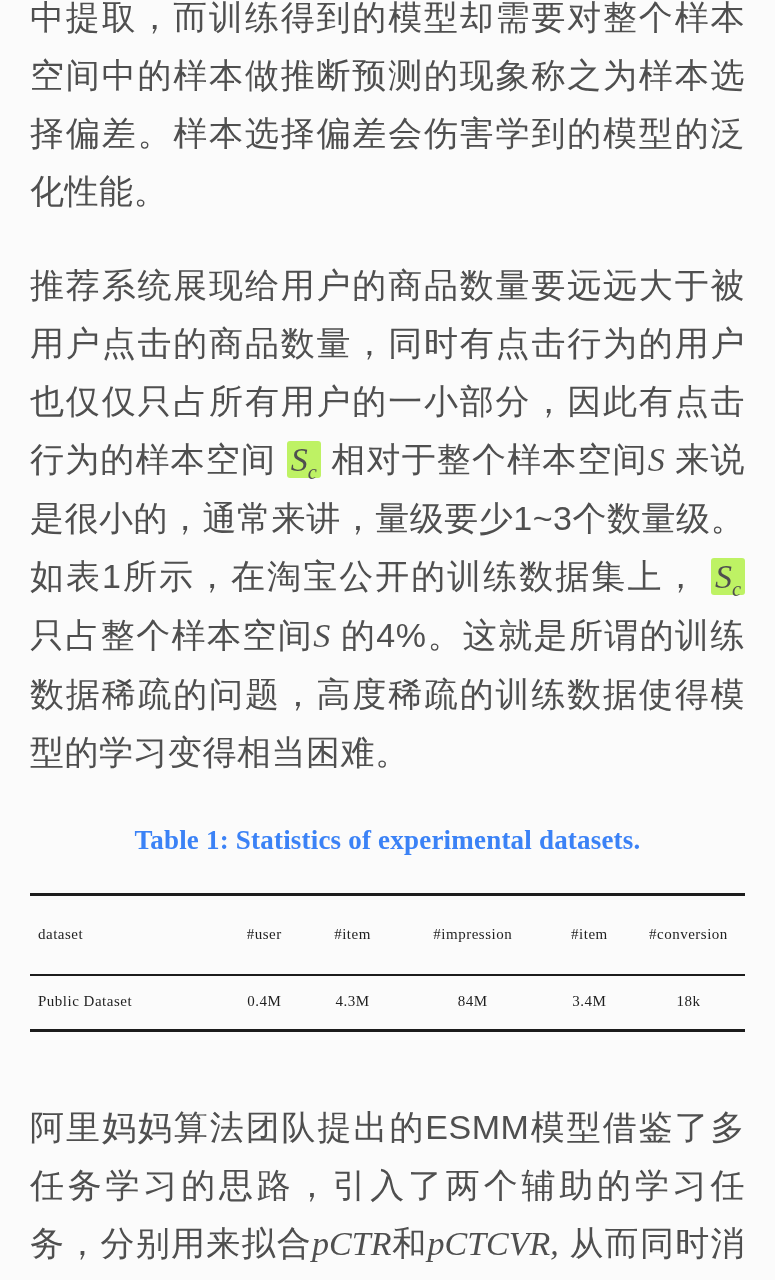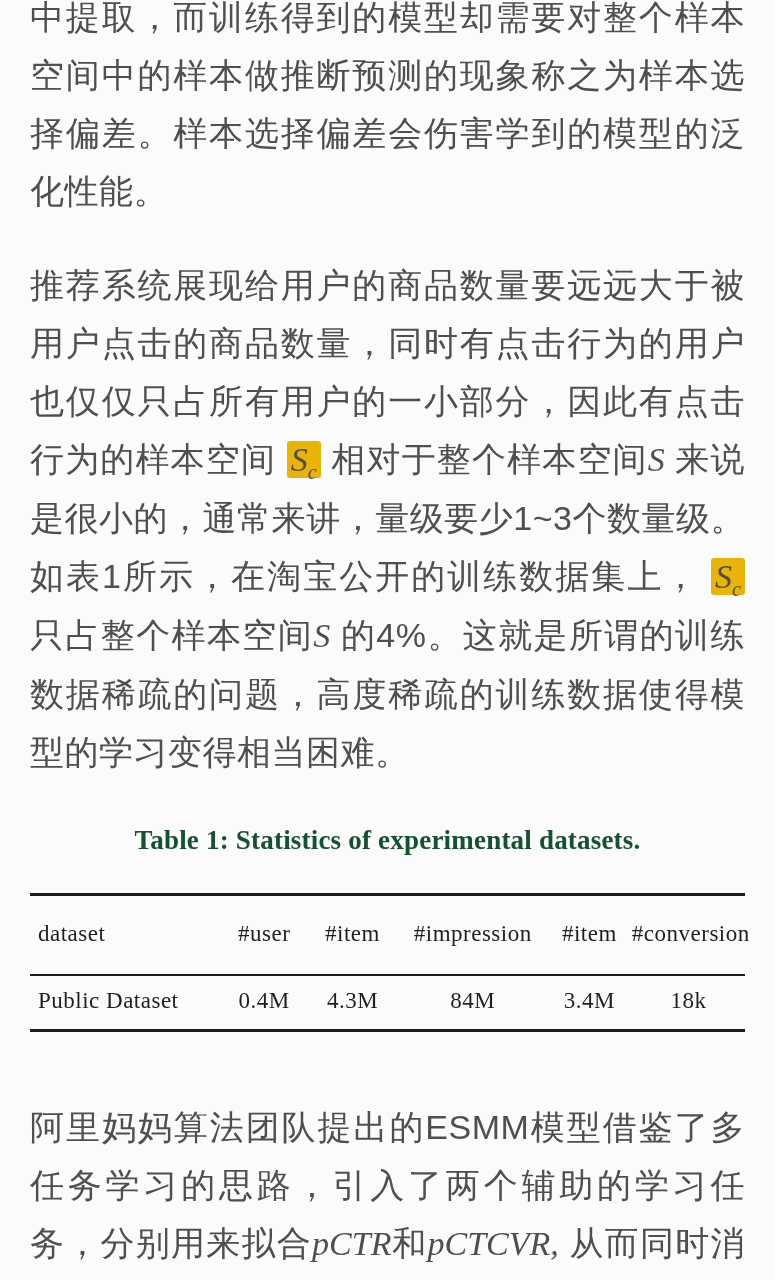--- a/index.html
+++ b/index.html
@@ -30,44 +30,44 @@
   .math {
     font-family: "Liberation Serif", serif;
     font-style: italic;
     letter-spacing: 0;
   }
   .math sub {
     font-size: 0.6em;
     line-height: 0;
   }
   .boxed {
-    background: #eab308;
+    background: #bef264;
     border-radius: 3px;
     padding: 0 4px;
   }
   .figure {
     margin: 42px 0 66px;
   }
   .figure-caption {
     text-align: center;
     font-family: "Liberation Serif", serif;
     font-weight: bold;
-    color: #14532d;
+    color: #3b82f6;
     font-size: 27px;
     line-height: 34px;
     margin: 0 0 36px;
     letter-spacing: 0.2px;
   }
   table.datasets {
     width: 100%;
     border-collapse: collapse;
     table-layout: fixed;
     font-family: "Liberation Serif", serif;
     color: #1f1f1f;
-    font-size: 23px;
+    font-size: 15px;
     border-top: 3px solid #1c1c1c;
     border-bottom: 3px solid #1c1c1c;
   }
   table.datasets th {
     font-weight: normal;
     border-bottom: 2px solid #1c1c1c;
     padding: 9px 0 11px;
     text-align: center;
   }
   table.datasets td {

